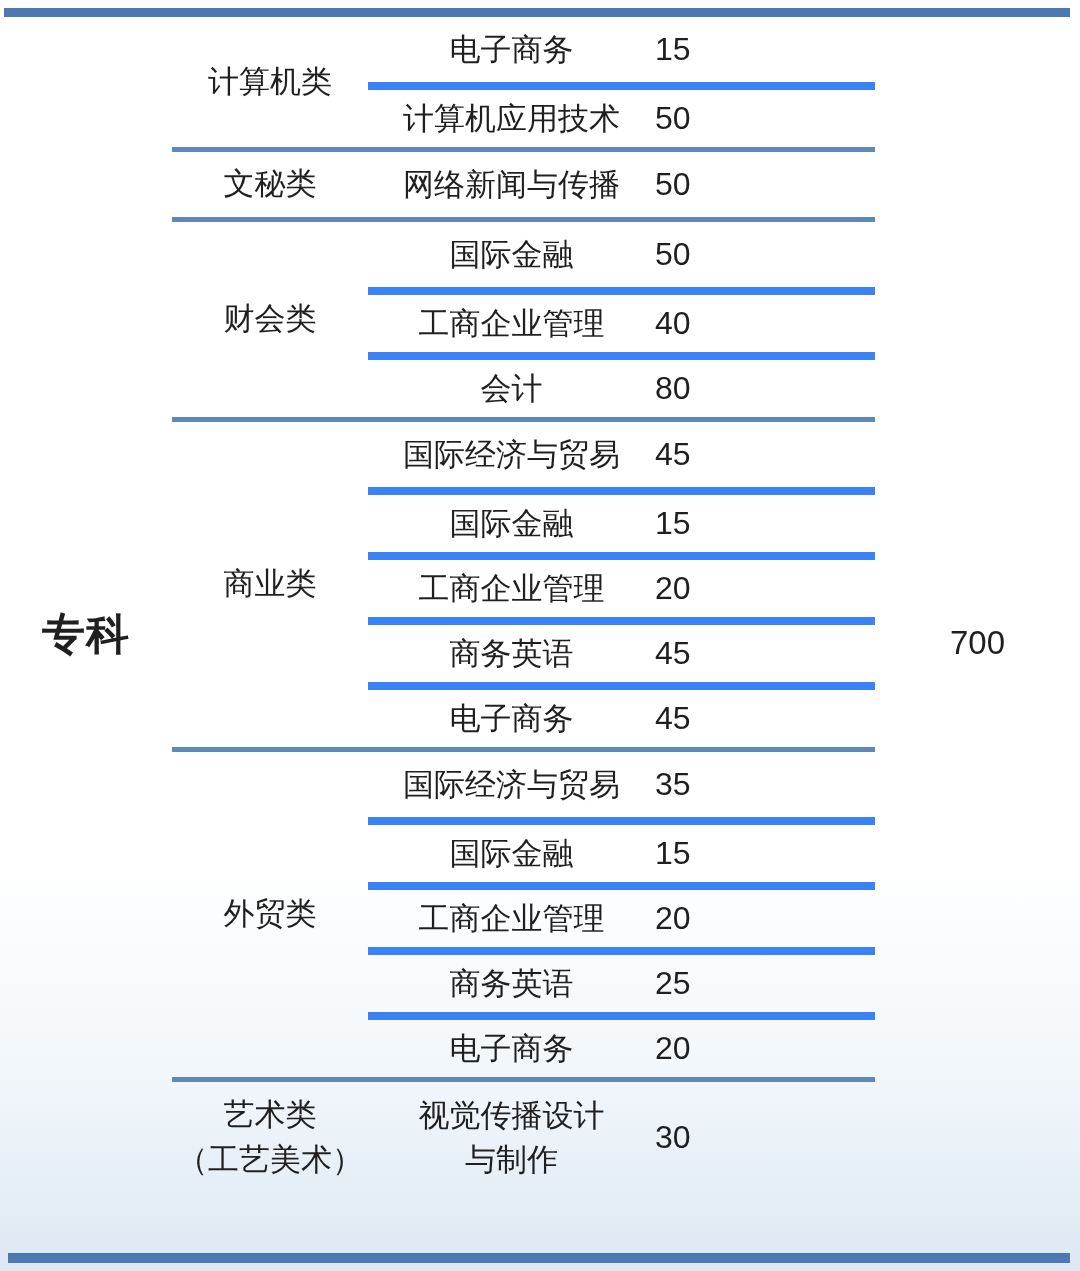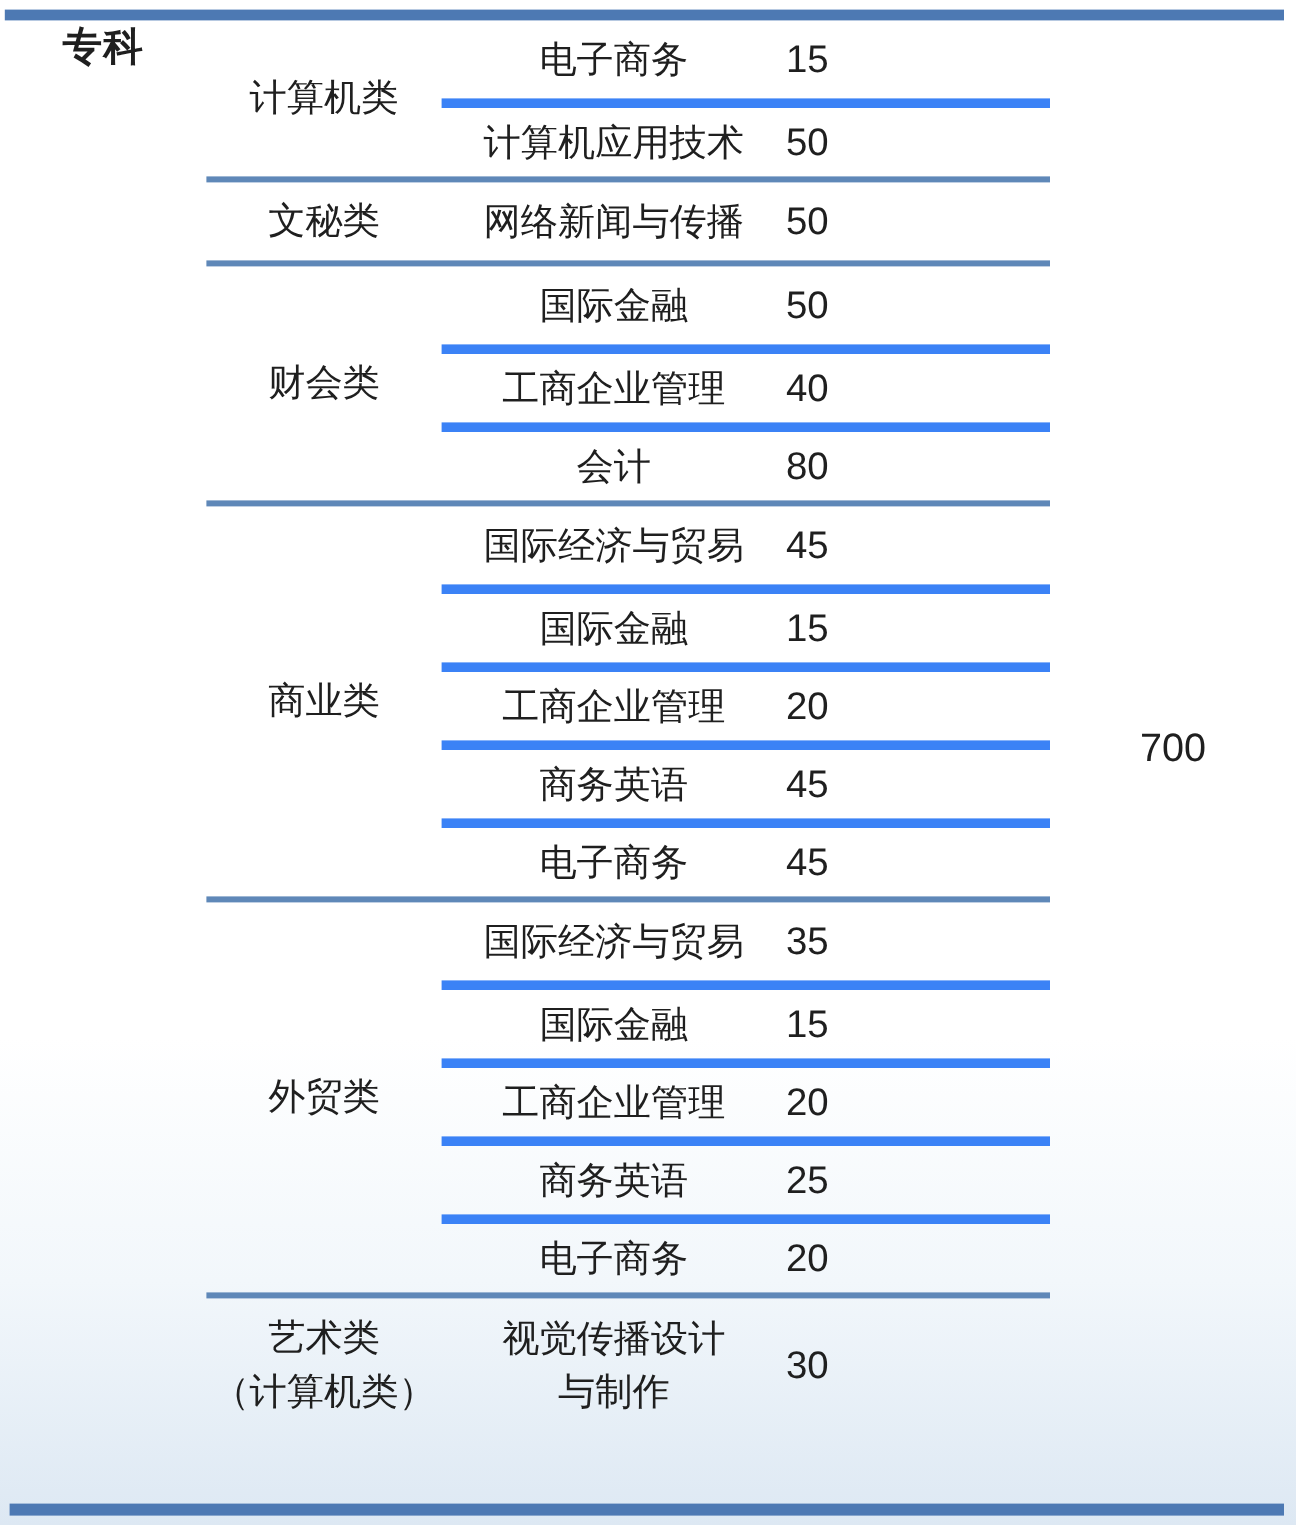--- a/index.html
+++ b/index.html
@@ -39,30 +39,30 @@
     height: 10px;
     background: #4d79b3;
   }
   .level-cell {
     position: absolute;
     left: 0;
     top: 17px;
     width: 172px;
     height: 1236px;
     display: flex;
-    align-items: flex-start;
+    align-items: center;
     justify-content: center;
-    font-size: 33px;
+    font-size: 43px;
     font-weight: bold;
     letter-spacing: 1px;
   }
   .total-cell {
     position: absolute;
     left: 875px;
-    top: 5px;
+    top: 25px;
     width: 205px;
     height: 1236px;
     display: flex;
     align-items: center;
     justify-content: center;
     font-size: 33px;
   }
   .table-area {
     position: absolute;
     left: 172px;
@@ -211,21 +211,21 @@
             <div class="major-quota">25</div>
           </div>
           <div class="major-row">
             <div class="major-name">电子商务</div>
             <div class="major-quota">20</div>
           </div>
         </div>
       </div>
       <div class="cat-block">
         <div class="cat-label">艺术类
-（计算机类）</div>
+（工艺美术）</div>
         <div class="majors">
           <div class="major-row">
             <div class="major-name">视觉传播设计
 与制作</div>
             <div class="major-quota">30</div>
           </div>
         </div>
       </div>
     </div>
 

